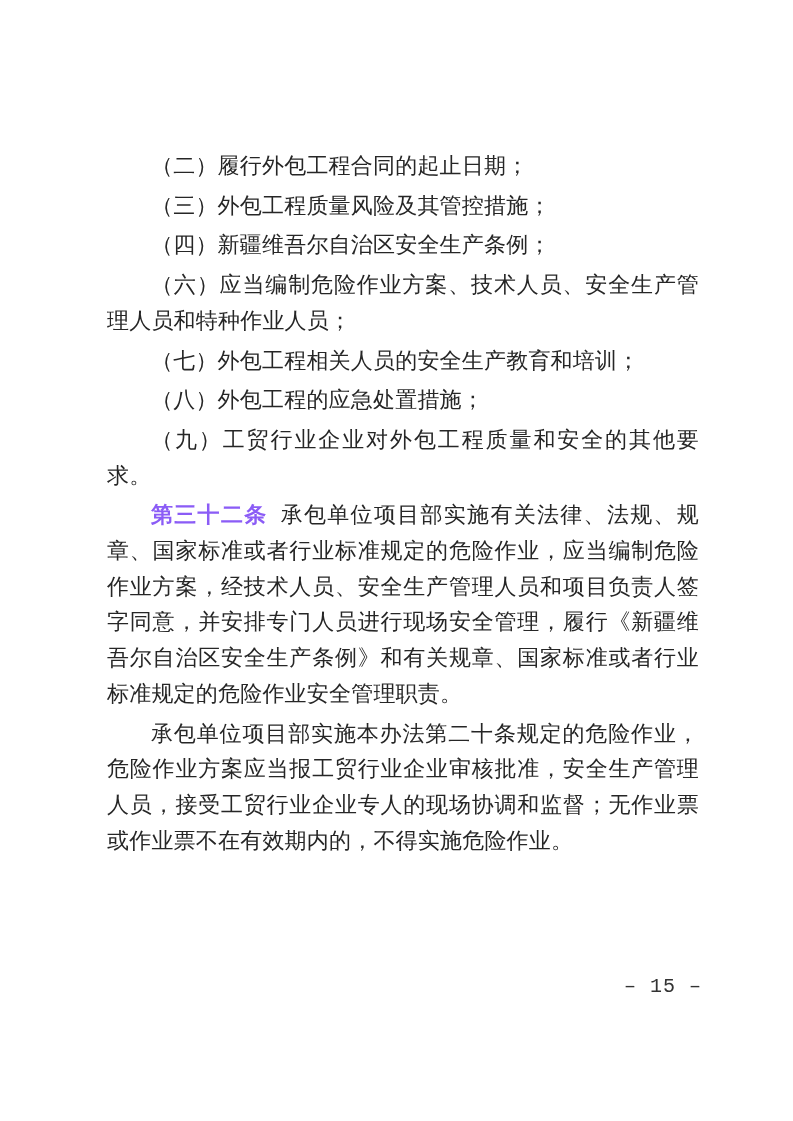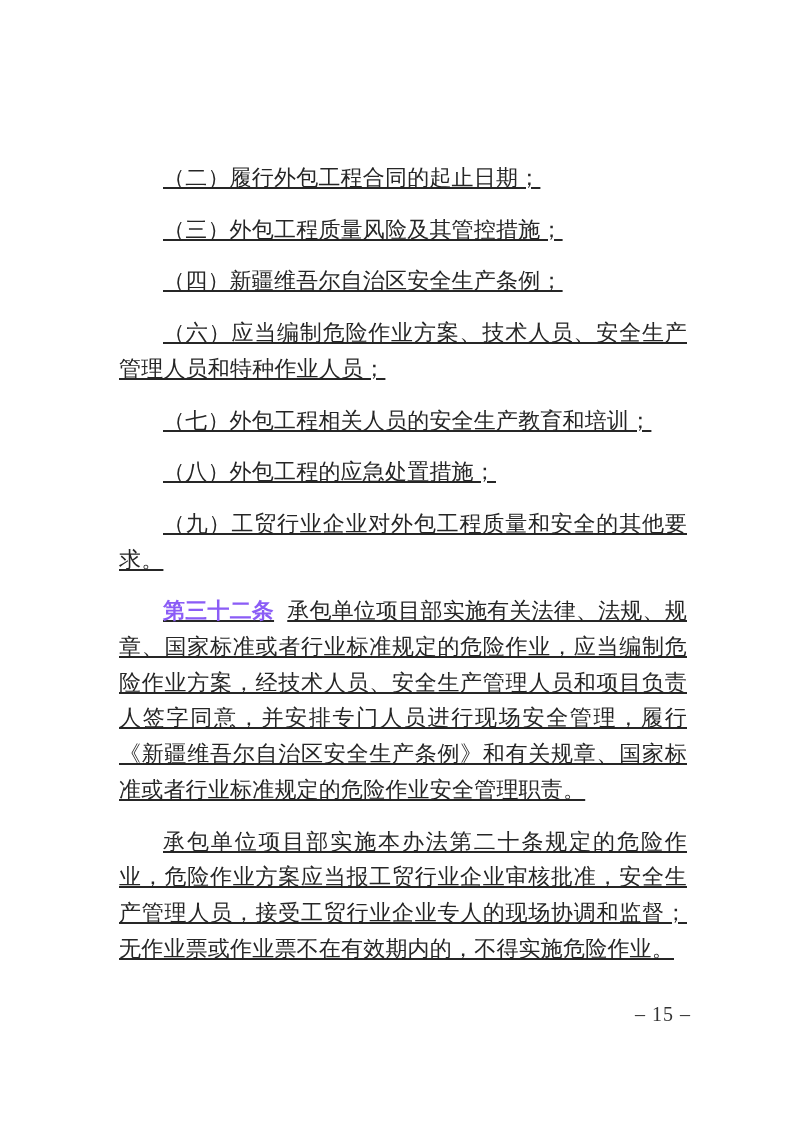--- a/index.html
+++ b/index.html
@@ -21,42 +21,41 @@
     top: 144px;
     width: 600px;
     font-size: 22px;
     line-height: 35.7px;
     color: #262626;
     text-align: justify;
     text-justify: inter-character;
     letter-spacing: 0.2px;
   }
   .para {
-    margin: 16px;
+    margin: 4px;
     text-indent: 2em;
-    text-decoration: underline;
   }
   .article-number {
     font-weight: 700;
     color: #8b5cf6;
     margin-right: 0.6em;
   }
   .article-number:empty {
     margin-right: 0;
   }
   .page-number {
     position: absolute;
-    top: 1003px;
+    top: 975px;
     left: 618px;
     width: 90px;
     text-align: center;
     font-size: 20px;
     color: #333333;
     letter-spacing: 1px;
-    font-family: Liberation Serif, serif;
+    font-family: Liberation Mono, monospace;
   }
 </style>
 </head>
 <body>
 
 <div class="page">
 
   <div class="body-text">
 
     <p class="para">（二）履行外包工程合同的起止日期；</p>

